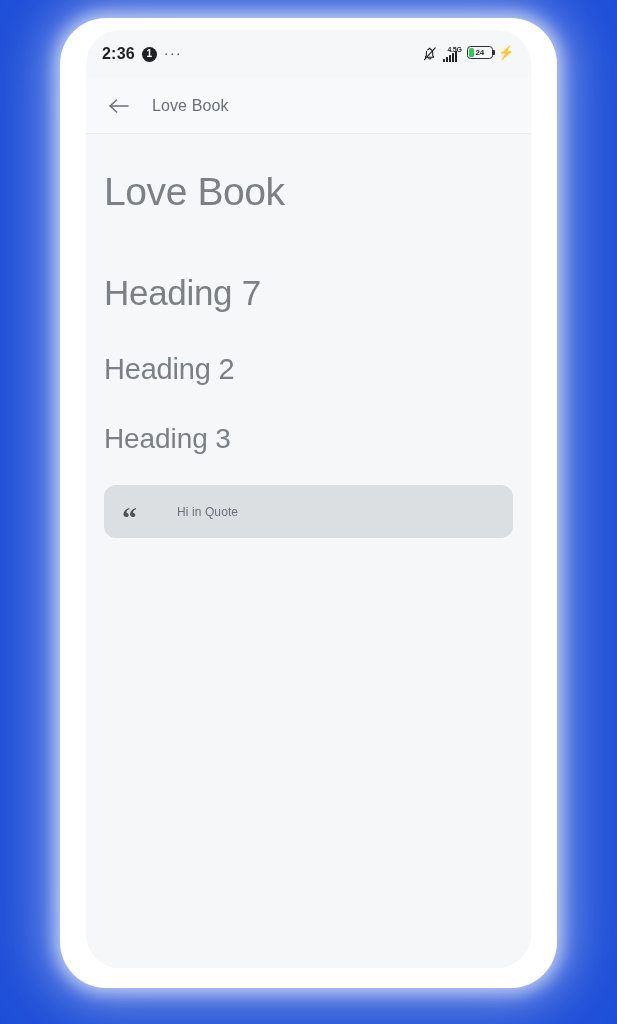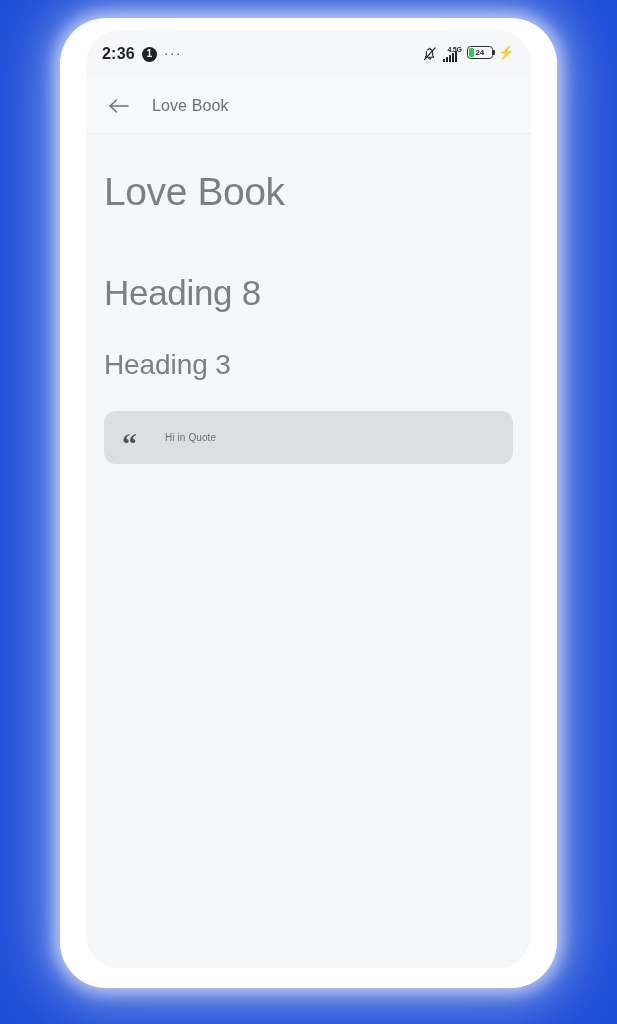--- a/index.html
+++ b/index.html
@@ -295,23 +295,23 @@
   }
   .quote-mark {
     font-size: 30px;
     color: #4e5257;
     font-weight: 700;
     line-height: 1;
     font-family: "Liberation Serif", serif;
     margin-top: 12px;
   }
   .quote-text {
-    font-size: 10px;
+    font-size: 12px;
     color: #6b7076;
-    margin-left: 28px;
+    margin-left: 40px;
     letter-spacing: 0.1px;
   }
 </style>
 </head>
 <body>
 
 <div class="stage">
   <div class="phone-frame">
 
     <div class="speaker-grille"></div>
@@ -355,21 +355,22 @@
           <svg width="22" height="18" viewBox="0 0 22 18">
             <line x1="2" y1="9" x2="20" y2="9" stroke="#6b7076" stroke-width="1.5" stroke-linecap="round"></line>
             <polyline points="8.5,3 2.2,9 8.5,15" fill="none" stroke="#6b7076" stroke-width="1.5" stroke-linecap="round" stroke-linejoin="round"></polyline>
           </svg>
         </div>
         <span class="app-bar-title">Love Book</span>
       </div>
 
       <div class="content">
         <h1 class="doc-title">Love Book</h1>
-        <div class="h1">Heading 8</div>
+        <div class="h1">Heading 7</div>
+        <div class="h2">Heading 2</div>
         <div class="h3">Heading 3</div>
 
         <div class="quote-card" style="background: rgb(220, 223, 225);">
           <span class="quote-mark">“</span>
           <span class="quote-text">Hi in Quote</span>
         </div>
       </div>
 
     </div>
   </div>

